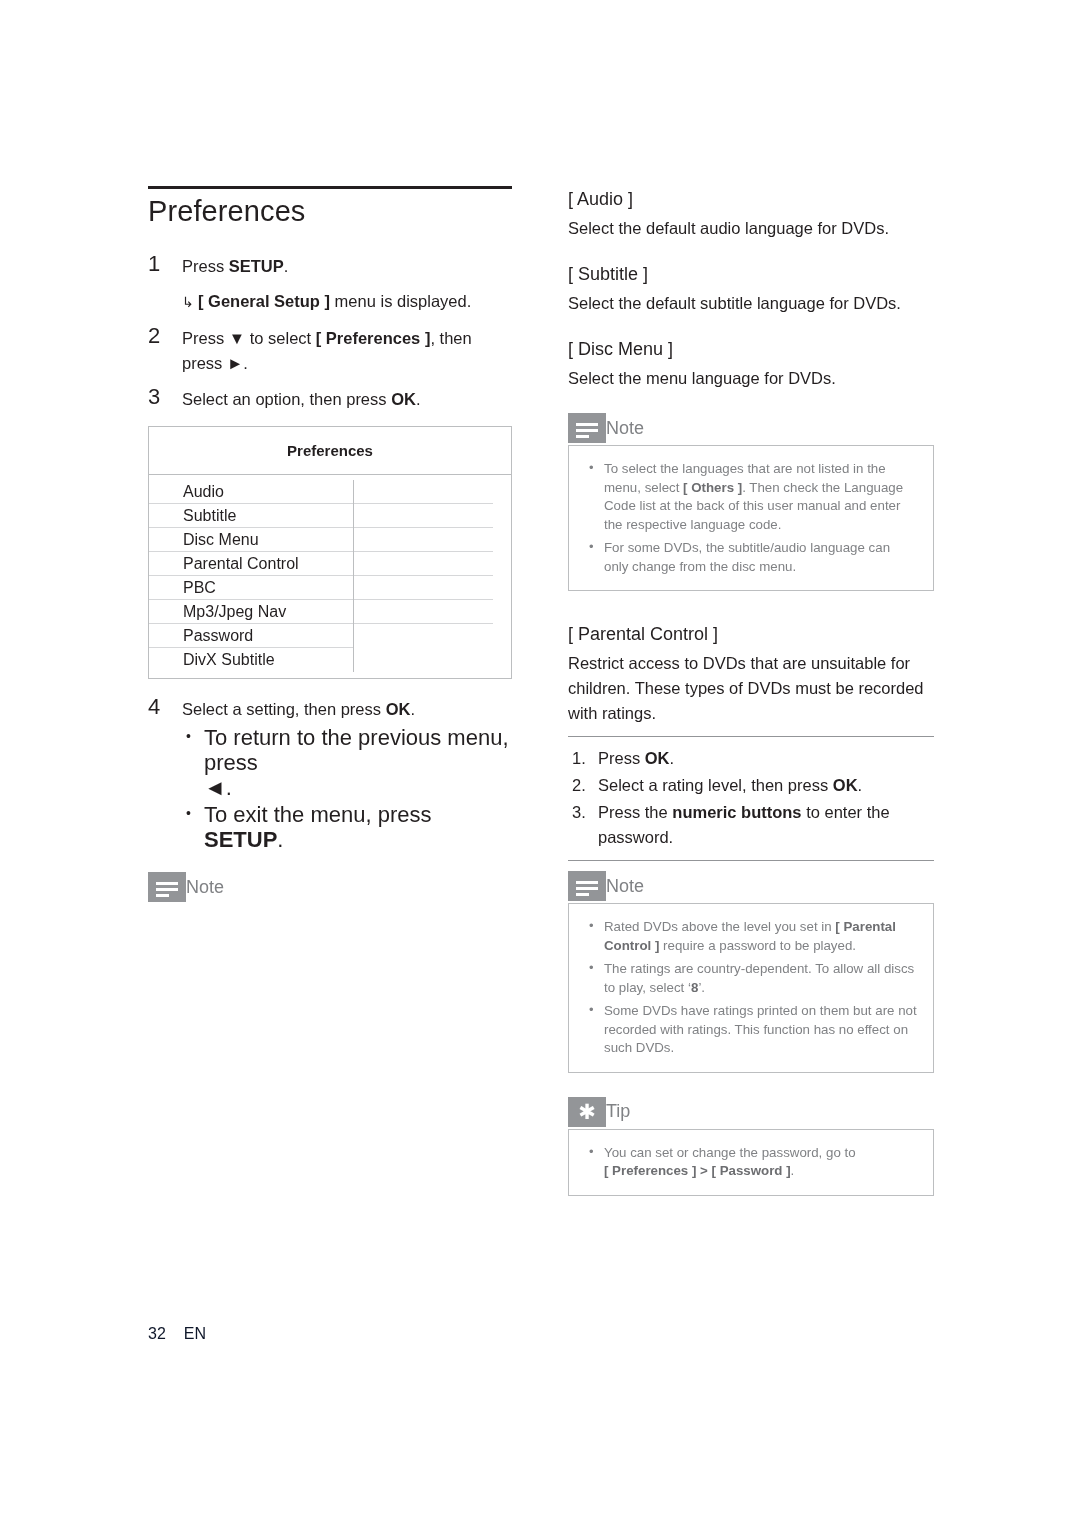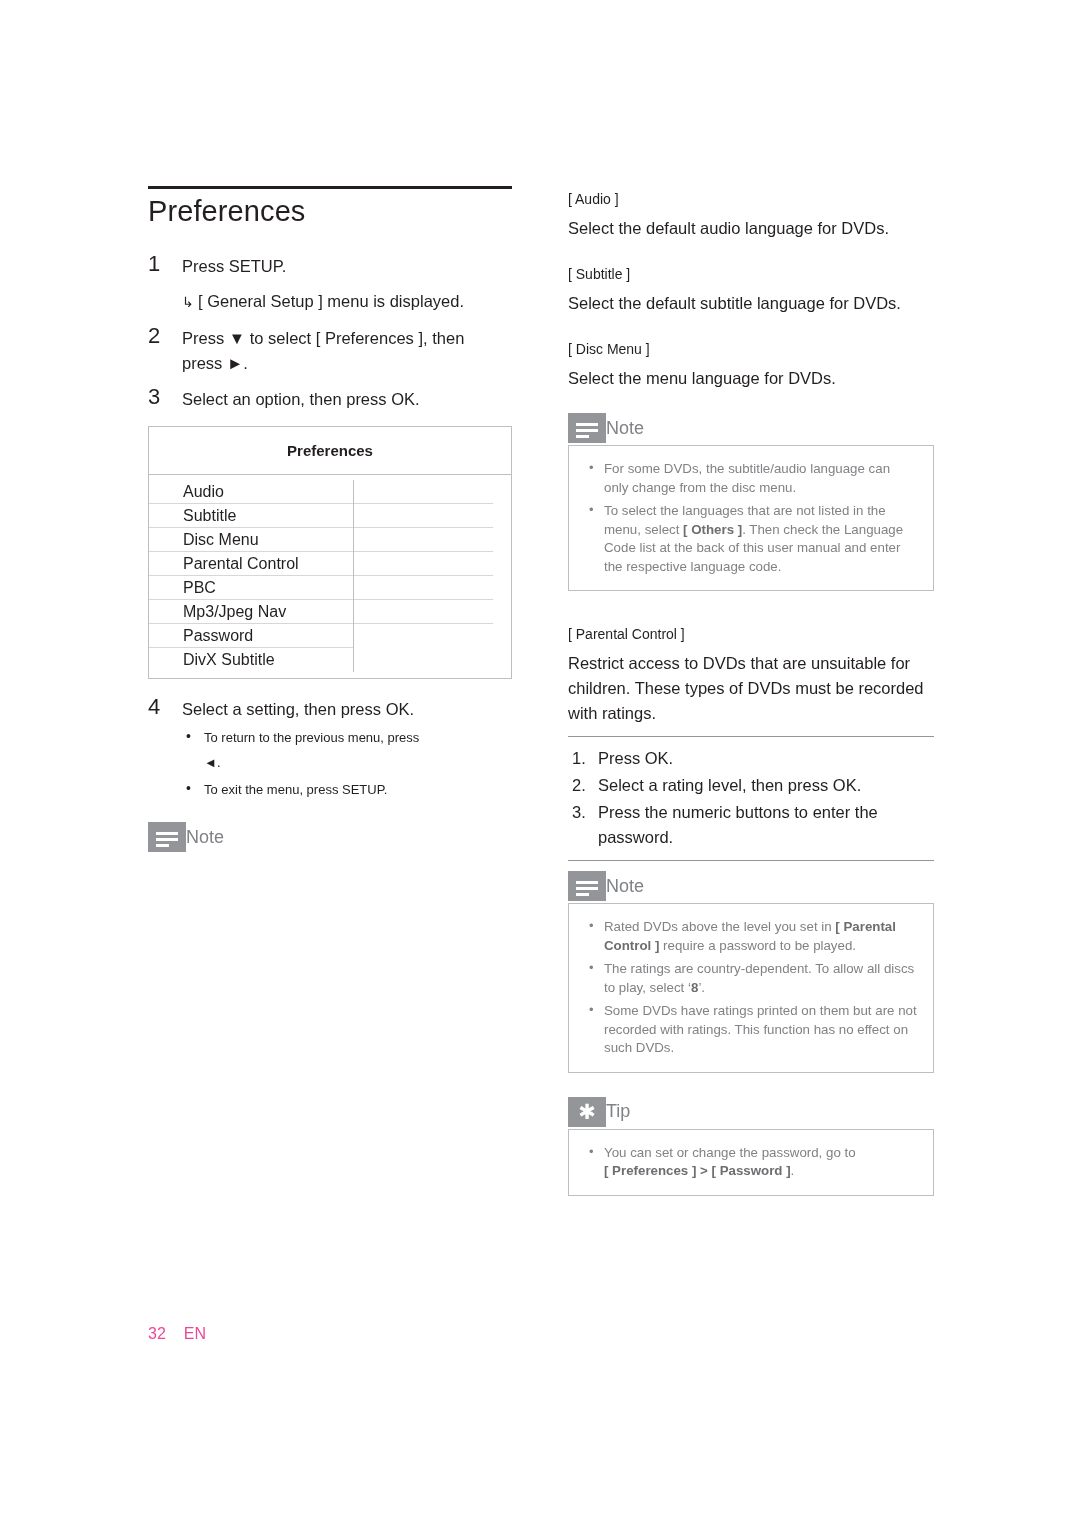--- a/index.html
+++ b/index.html
@@ -67,21 +67,21 @@
   .sub-arrow {
     display: block;
     margin-top: 10px;
   }
   .arrow-gl {
     display: inline-block;
     width: 16px;
     color: #231f20;
     font-size: 14px;
   }
-  .bold { font-weight: normal; }
+  .bold { font-weight: bold; }
 
   
   .brk { white-space: nowrap; }
 
   
   .osd {
     width: 364px;
     border: 1px solid #bcbec0;
     margin: 14px 0 18px 0;
     background: #fff;
@@ -128,21 +128,21 @@
 
   
   ul.bullets {
     list-style: none;
     margin: 3px 0 0 0;
     padding: 0;
   }
   ul.bullets li {
     position: relative;
     padding-left: 22px;
-    font-size: 13px;
+    font-size: 22px;
     line-height: 25px;
     margin-bottom: 2px;
   }
   ul.bullets li:before {
     content: "\2022";
     position: absolute;
     left: 4px;
     top: -1px;
     font-size: 14px;
   }
@@ -225,21 +225,21 @@
     width: 20px;
     height: 20px;
     color: #fff;
     font-size: 21px;
     line-height: 20px;
     text-align: center;
   }
 
   
   .rc-head {
-    font-size: 14px;
+    font-size: 18px;
     line-height: 26px;
     margin: 0 0 4px 0;
     color: #231f20;
   }
   .rc-para {
     font-size: 16.5px;
     line-height: 25px;
     margin: 0 0 20px 0;
     color: #231f20;
   }
@@ -267,21 +267,21 @@
     left: 4px;
     top: 0;
   }
 
   
   .footer {
     position: absolute;
     left: 148px;
     top: 1325px;
     font-size: 16px;
-    color: #ec4899;
+    color: #0f172a;
   }
   .footer .pnum { margin-right: 18px; }
 </style>
 </head>
 <body>
 
 <div class="page">
 
   <div class="col-left">
 
@@ -376,24 +376,24 @@
       <div class="callout-head">
         <span class="cal-icon">
           <span class="bar b1"></span>
             <span class="bar b2"></span>
             <span class="bar b3"></span>
         </span>
         <span class="cal-label">Note</span>
       </div>
       <div class="callout-box topline">
         <ul>
-          <li>For some DVDs, the subtitle/audio language can only change from the disc menu.</li>
           <li>
             <span>To select the languages that are not listed in the menu, select </span><b class="brk">[ Others ]</b><span>. Then check the Language Code list at the back of this user manual and enter the respective language code.</span>
           </li>
+          <li>For some DVDs, the subtitle/audio language can only change from the disc menu.</li>
         </ul>
       </div>
     </div>
 
     <div class="pc-block">
       <div class="rc-head">[ Parental Control ]</div>
       <div class="rc-para" style="margin-bottom:0;">Restrict access to DVDs that are unsuitable for children. These types of DVDs must be recorded with ratings.</div>
       <div class="pc-rule"></div>
       <ol class="pc-list">
         <li>

